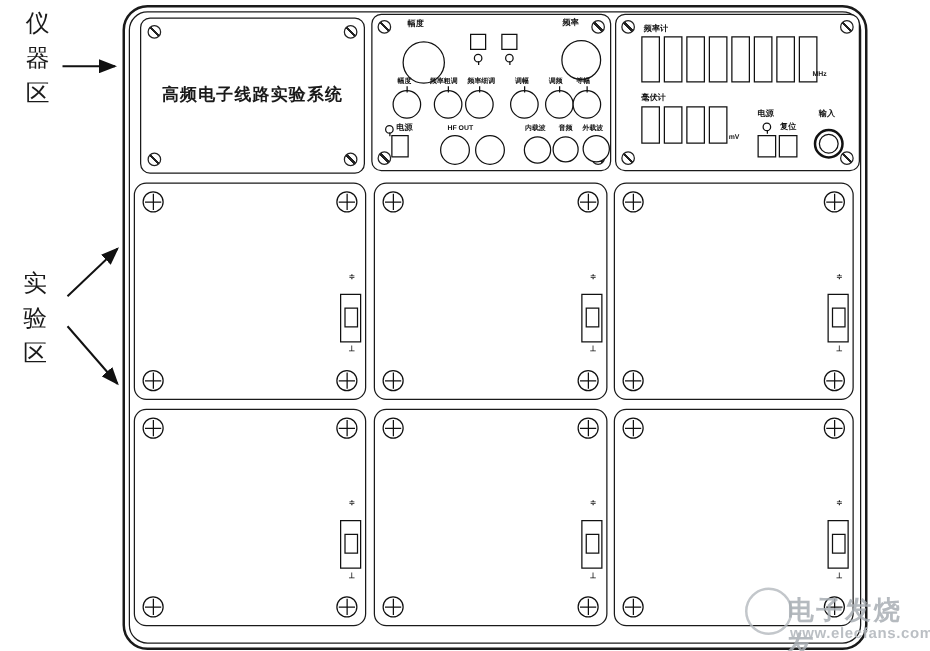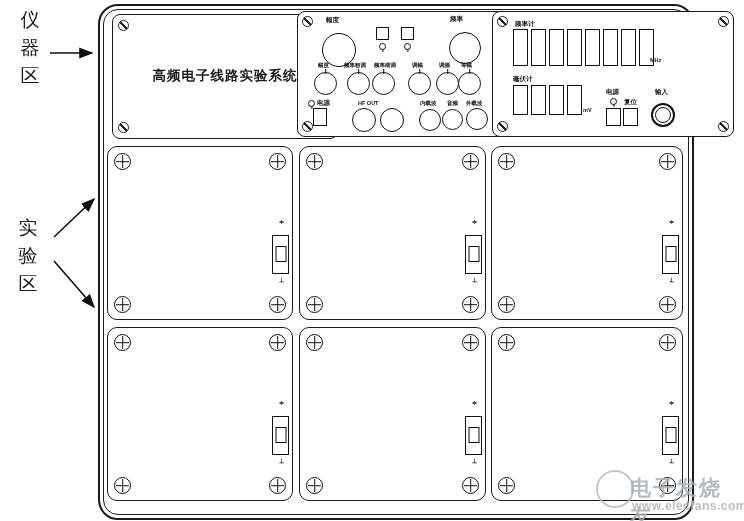--- a/index.html
+++ b/index.html
@@ -5,21 +5,21 @@
   html,body{margin:0;padding:0;background:#fff;}
   #stage{position:relative;width:744px;height:521px;background:#fff;overflow:hidden;
          font-family:"Liberation Sans", sans-serif;color:#1a1a1a;}
   .abs{position:absolute;}
   
   .enclosure{position:absolute;left:98px;top:4px;width:592px;height:512px;
              border:2px solid #1a1a1a;border-radius:20px;background:#fff;}
   .enclosure-inner{position:absolute;left:3px;top:3px;right:3px;bottom:3px;
              border:1px solid #1a1a1a;border-radius:15px;}
   
-  .panel{position:absolute;border:1.6px solid #1a1a1a;border-radius:8px;background:#fff;padding-left:46px;}
+  .panel{position:absolute;border:1.6px solid #1a1a1a;border-radius:8px;background:#fff;}
   .exp-panel{position:absolute;border:1.6px solid #1a1a1a;border-radius:10px;background:#fff;}
   
   .screw-sm{position:absolute;width:9px;height:9px;border:1.3px solid #222;border-radius:50%;
     background:linear-gradient(45deg, transparent 44%, #222 44%, #222 58%, transparent 58%);}
   .screw-lg{position:absolute;width:15px;height:15px;border:1.5px solid #111;border-radius:50%;background:#fff;}
   .screw-lg::before{content:"";position:absolute;left:50%;top:1px;bottom:1px;width:1.6px;background:#111;transform:translateX(-50%);}
   .screw-lg::after{content:"";position:absolute;top:50%;left:1px;right:1px;height:1.6px;background:#111;transform:translateY(-50%);}
   
   .knob{position:absolute;border:1.6px solid #111;border-radius:50%;background:#fff;}
   .knob.tick::after{content:"";position:absolute;left:50%;top:-4px;width:1.6px;height:5px;background:#111;transform:translateX(-50%);}

